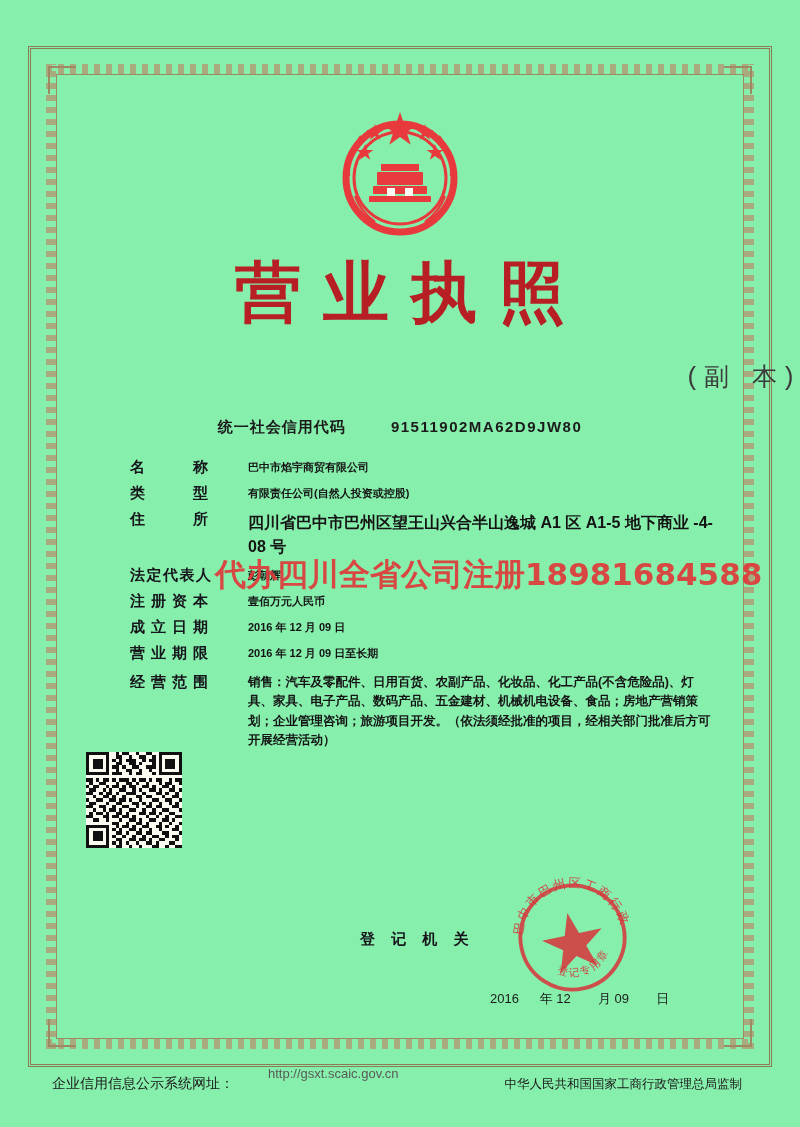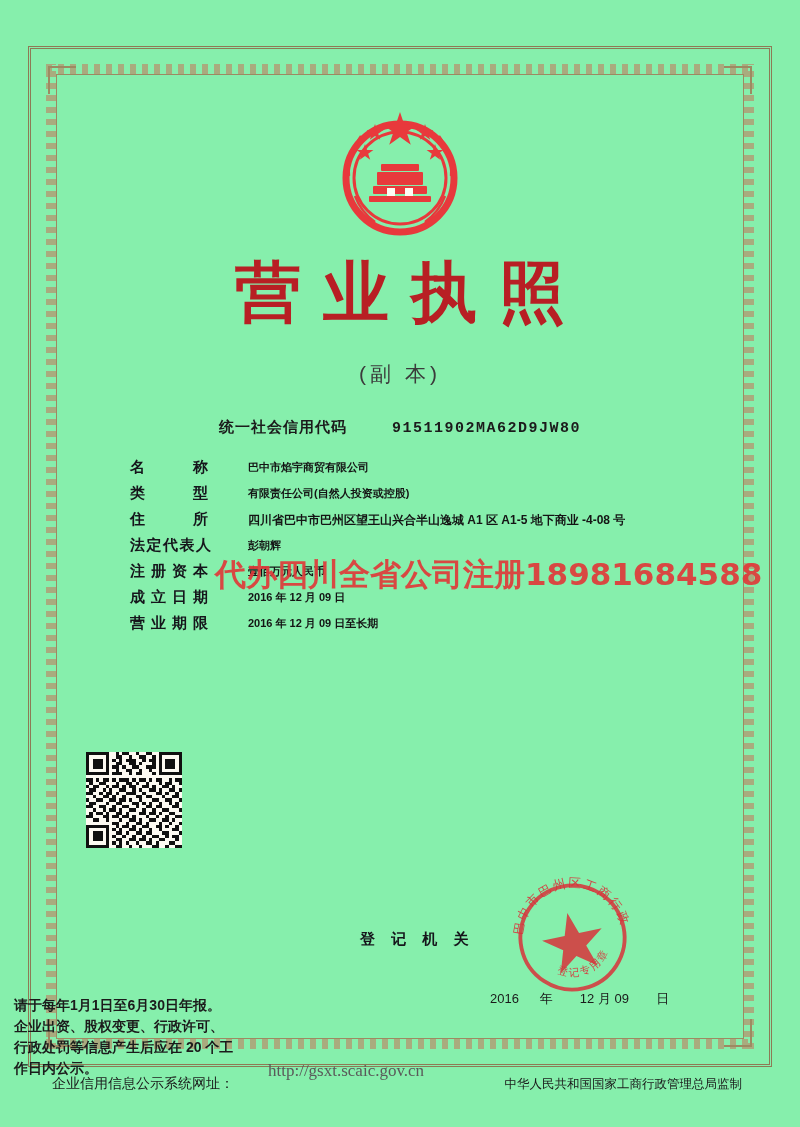--- a/index.html
+++ b/index.html
@@ -48,48 +48,48 @@
   }
   
   .title{
     position:absolute;left:0;right:0;top:256px;text-align:center;
     font-family:"DejaVu Serif", serif;
     font-size:66px;font-weight:bold;color:#b81f24;
     letter-spacing:22px;text-indent:22px;
     line-height:1.1;
   }
   .subtitle{
-    position:absolute;left:0;right:0;top:360px;text-align:center;
-    font-family:Liberation Sans, sans-serif;
-    font-size:21px;color:#3b3b3b;letter-spacing:4px;
+    position:absolute;left:0;right:0;top:360px;text-align:right;
+    font-family:Liberation Mono, monospace;
+    font-size:25px;color:#3b3b3b;letter-spacing:4px;
   }
   .credit-code{
     position:absolute;left:0;right:0;top:418px;text-align:center;
     font-size:15px;color:#1b1b1b;font-weight:bold;letter-spacing:1px;
   }
-  .credit-code .num{font-family:Liberation Mono, monospace;letter-spacing:1.5px;padding-left:40px;}
+  .credit-code .num{font-family:Liberation Sans, sans-serif;letter-spacing:1.5px;padding-left:40px;}
 
   
   .fields{
     position:absolute;left:130px;top:458px;right:80px;
   }
   .row{display:flex;align-items:flex-start;margin-bottom:7px;}
   .lbl{
     width:118px;flex:0 0 118px;
     font-size:15px;font-weight:bold;color:#15151b;
     letter-spacing:6px;
     white-space:nowrap;
   }
   .lbl.wide{letter-spacing:1.5px;}
   .val{
     font-size:11px;color:#141414;font-weight:bold;
     line-height:1.5;
     padding-top:1px;
   }
-  .val.small{font-size:12px;}
+  .val.small{font-size:16px;}
   .scope{
     font-size:12.5px;line-height:1.55;font-weight:bold;color:#141414;
     max-width:470px;
   }
   
   .watermark{
     position:absolute;left:215px;top:554px;
     font-size:31px;font-weight:bold;color:#e03a3a;
     font-family:"DejaVu Sans", sans-serif;
     letter-spacing:0px;
@@ -109,36 +109,36 @@
   .registry{
     position:absolute;left:360px;top:930px;
     font-size:15px;font-weight:bold;color:#15151b;letter-spacing:6px;
   }
   .reg-date{
     position:absolute;left:490px;top:990px;
     font-size:13px;color:#1a1a1a;letter-spacing:0px;
   }
   .reg-date span{display:inline-block;}
   .rd-y{width:46px;}
-  .rd-m{width:38px;text-align:right;}
+  .rd-m{width:38px;text-align:left;}
   .rd-d{width:38px;}
 
   
   .notice{
     position:absolute;left:14px;top:995px;
     font-size:14px;color:#1b1b1b;line-height:1.5;font-weight:bold;
   }
   
   .bottom-left{
     position:absolute;left:52px;bottom:34px;
     font-size:14px;color:#1a1a1a;
   }
   .bottom-url{
     position:absolute;left:268px;bottom:46px;
-    font-size:17px;color:#5a5a5a;font-family:Liberation Serif, serif;
+    font-size:13px;color:#5a5a5a;font-family:Liberation Sans, sans-serif;
   }
   .bottom-right{
     position:absolute;right:58px;bottom:34px;
     font-size:12.5px;color:#1a1a1a;
   }
 </style>
 </head>
 <body>
 
 <div class="page">
@@ -212,20 +212,24 @@
       <div class="lbl">注册资本</div>
       <div class="val">壹佰万元人民币</div>
     </div>
     <div class="row">
       <div class="lbl">成立日期</div>
       <div class="val">2016 年 12 月 09 日</div>
     </div>
     <div class="row">
       <div class="lbl">营业期限</div>
       <div class="val">2016 年 12 月 09 日至长期</div>
+    </div>
+    <div class="row" style="margin-top:10px">
+      <div class="lbl">经营范围</div>
+      <div class="scope">销售：汽车及零配件、日用百货、农副产品、化妆品、化工产品(不含危险品)、灯具、家具、电子产品、数码产品、五金建材、机械机电设备、食品；房地产营销策划；企业管理咨询；旅游项目开发。（依法须经批准的项目，经相关部门批准后方可开展经营活动）</div>
     </div>
   </div>
 
   <div class="watermark">代办四川全省公司注册18981684588</div>
 
   <div class="qr">
     <svg viewBox="0 0 29 29" width="96" height="96" shape-rendering="crispEdges">
       <rect width="29" height="29" fill="#fdfaf2"></rect>
       <g fill="#101010">
         <path d="M0 0h7v7H0zM1 1v5h5V1z M2 2h3v3H2z"></path>
@@ -456,24 +460,18 @@
 
   <div class="reg-date">
     <span class="rd-y">2016</span>
     <span>年</span>
     <span class="rd-m">12</span>
     <span>月</span>
     <span class="rd-d">09</span>
     <span>日</span>
   </div>
 
-  <div class="notice">
-    <div>请于每年1月1日至6月30日年报。</div>
-    <div>企业出资、股权变更、行政许可、</div>
-    <div>行政处罚等信息产生后应在 20 个工</div>
-    <div>作日内公示。</div>
-  </div>
 
   <div class="bottom-left">企业信用信息公示系统网址：</div>
   <div class="bottom-url">http://gsxt.scaic.gov.cn</div>
   <div class="bottom-right">中华人民共和国国家工商行政管理总局监制</div>
 
 </div>
 
 </body></html>

